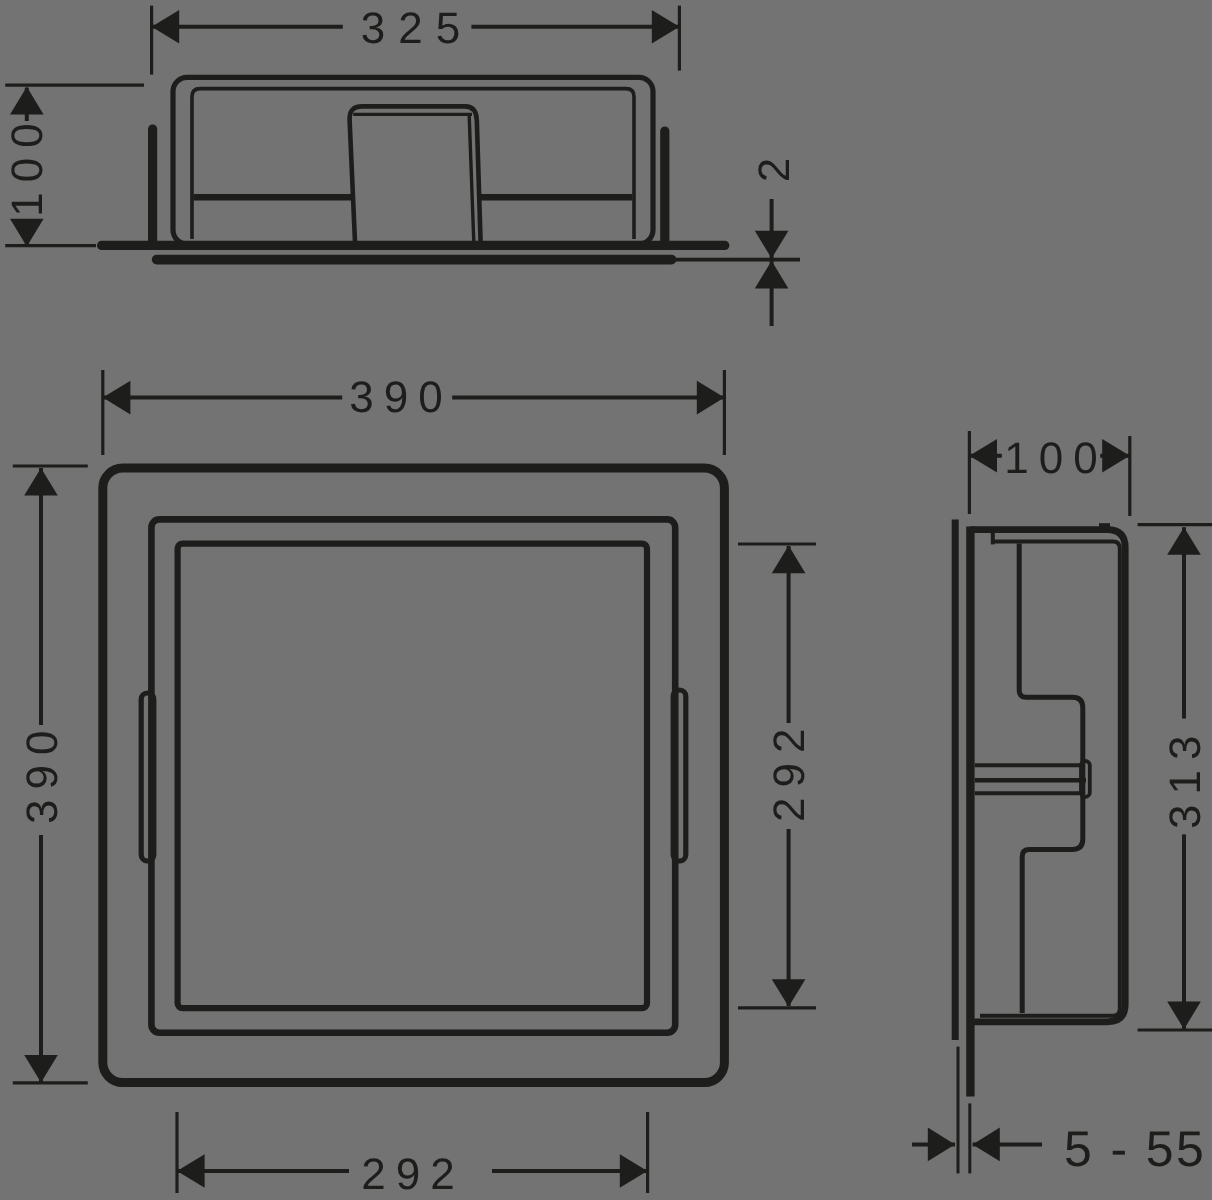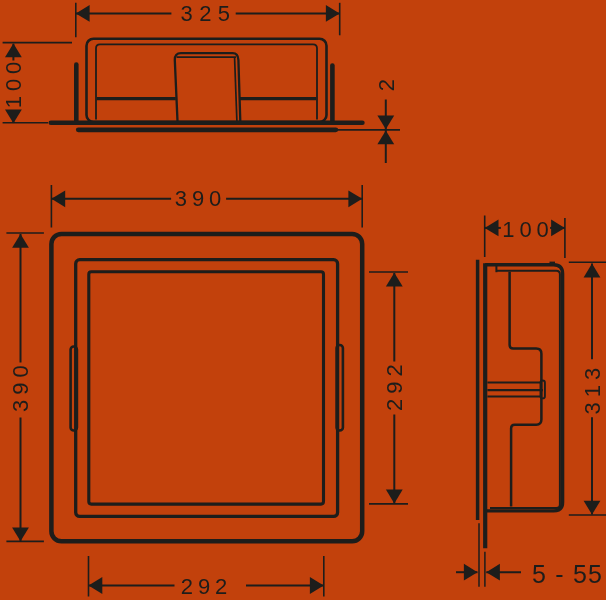--- a/index.html
+++ b/index.html
@@ -1,16 +1,16 @@
 <!DOCTYPE html>
 <html><head>
 <meta charset="utf-8">
 <style>
   html,body{margin:0;padding:0;background:#fff;}
-  .page{width:606px;height:600px;position:relative;background:#c2410c;overflow:hidden;}
+  .page{width:606px;height:600px;position:relative;background:#737373;overflow:hidden;}
   text{font-family:"Liberation Sans",sans-serif;fill:#1d1d1b;font-size:22px;letter-spacing:5px;}
 </style>
 </head>
 <body>
 <div class="page">
 <svg width="606" height="600" viewBox="0 0 606 600" xmlns="http://www.w3.org/2000/svg" fill="none" stroke-linecap="butt">
 
 <g stroke="#1d1d1b">
   <line x1="75.8" y1="2.8" x2="75.8" y2="37.3" stroke-width="1.6"></line>
   <line x1="339.7" y1="2.8" x2="339.7" y2="35.3" stroke-width="1.6"></line>

